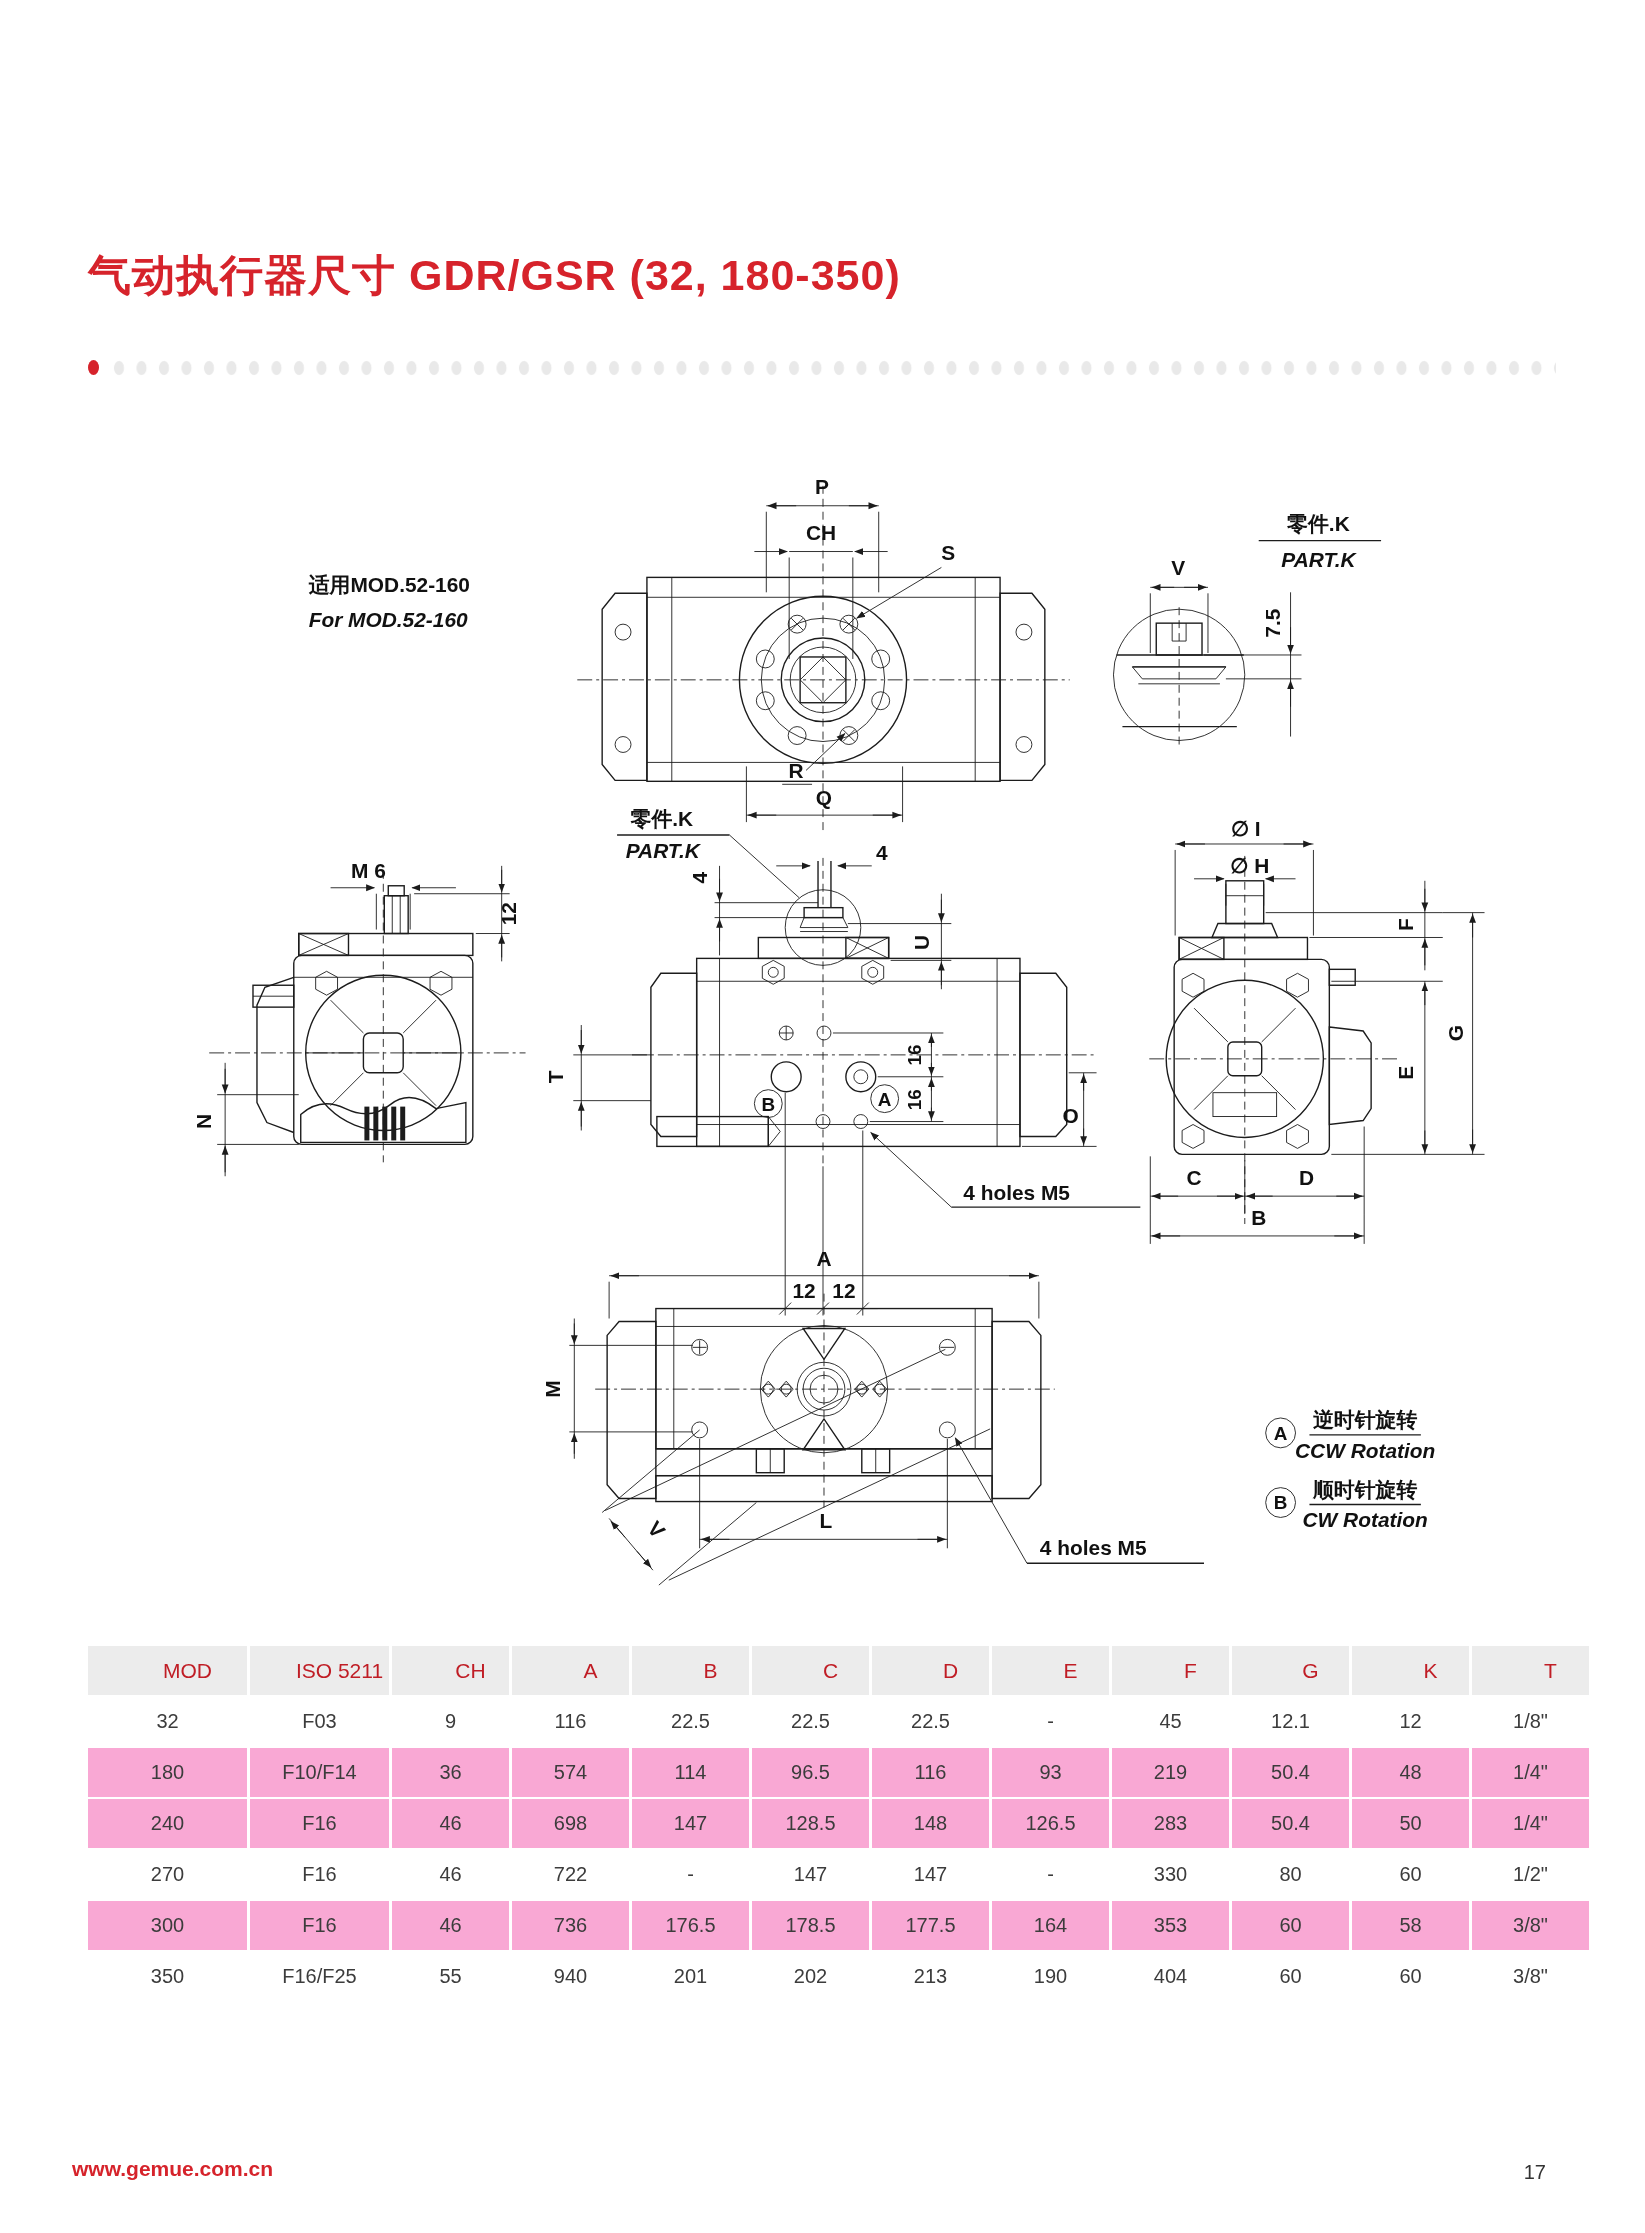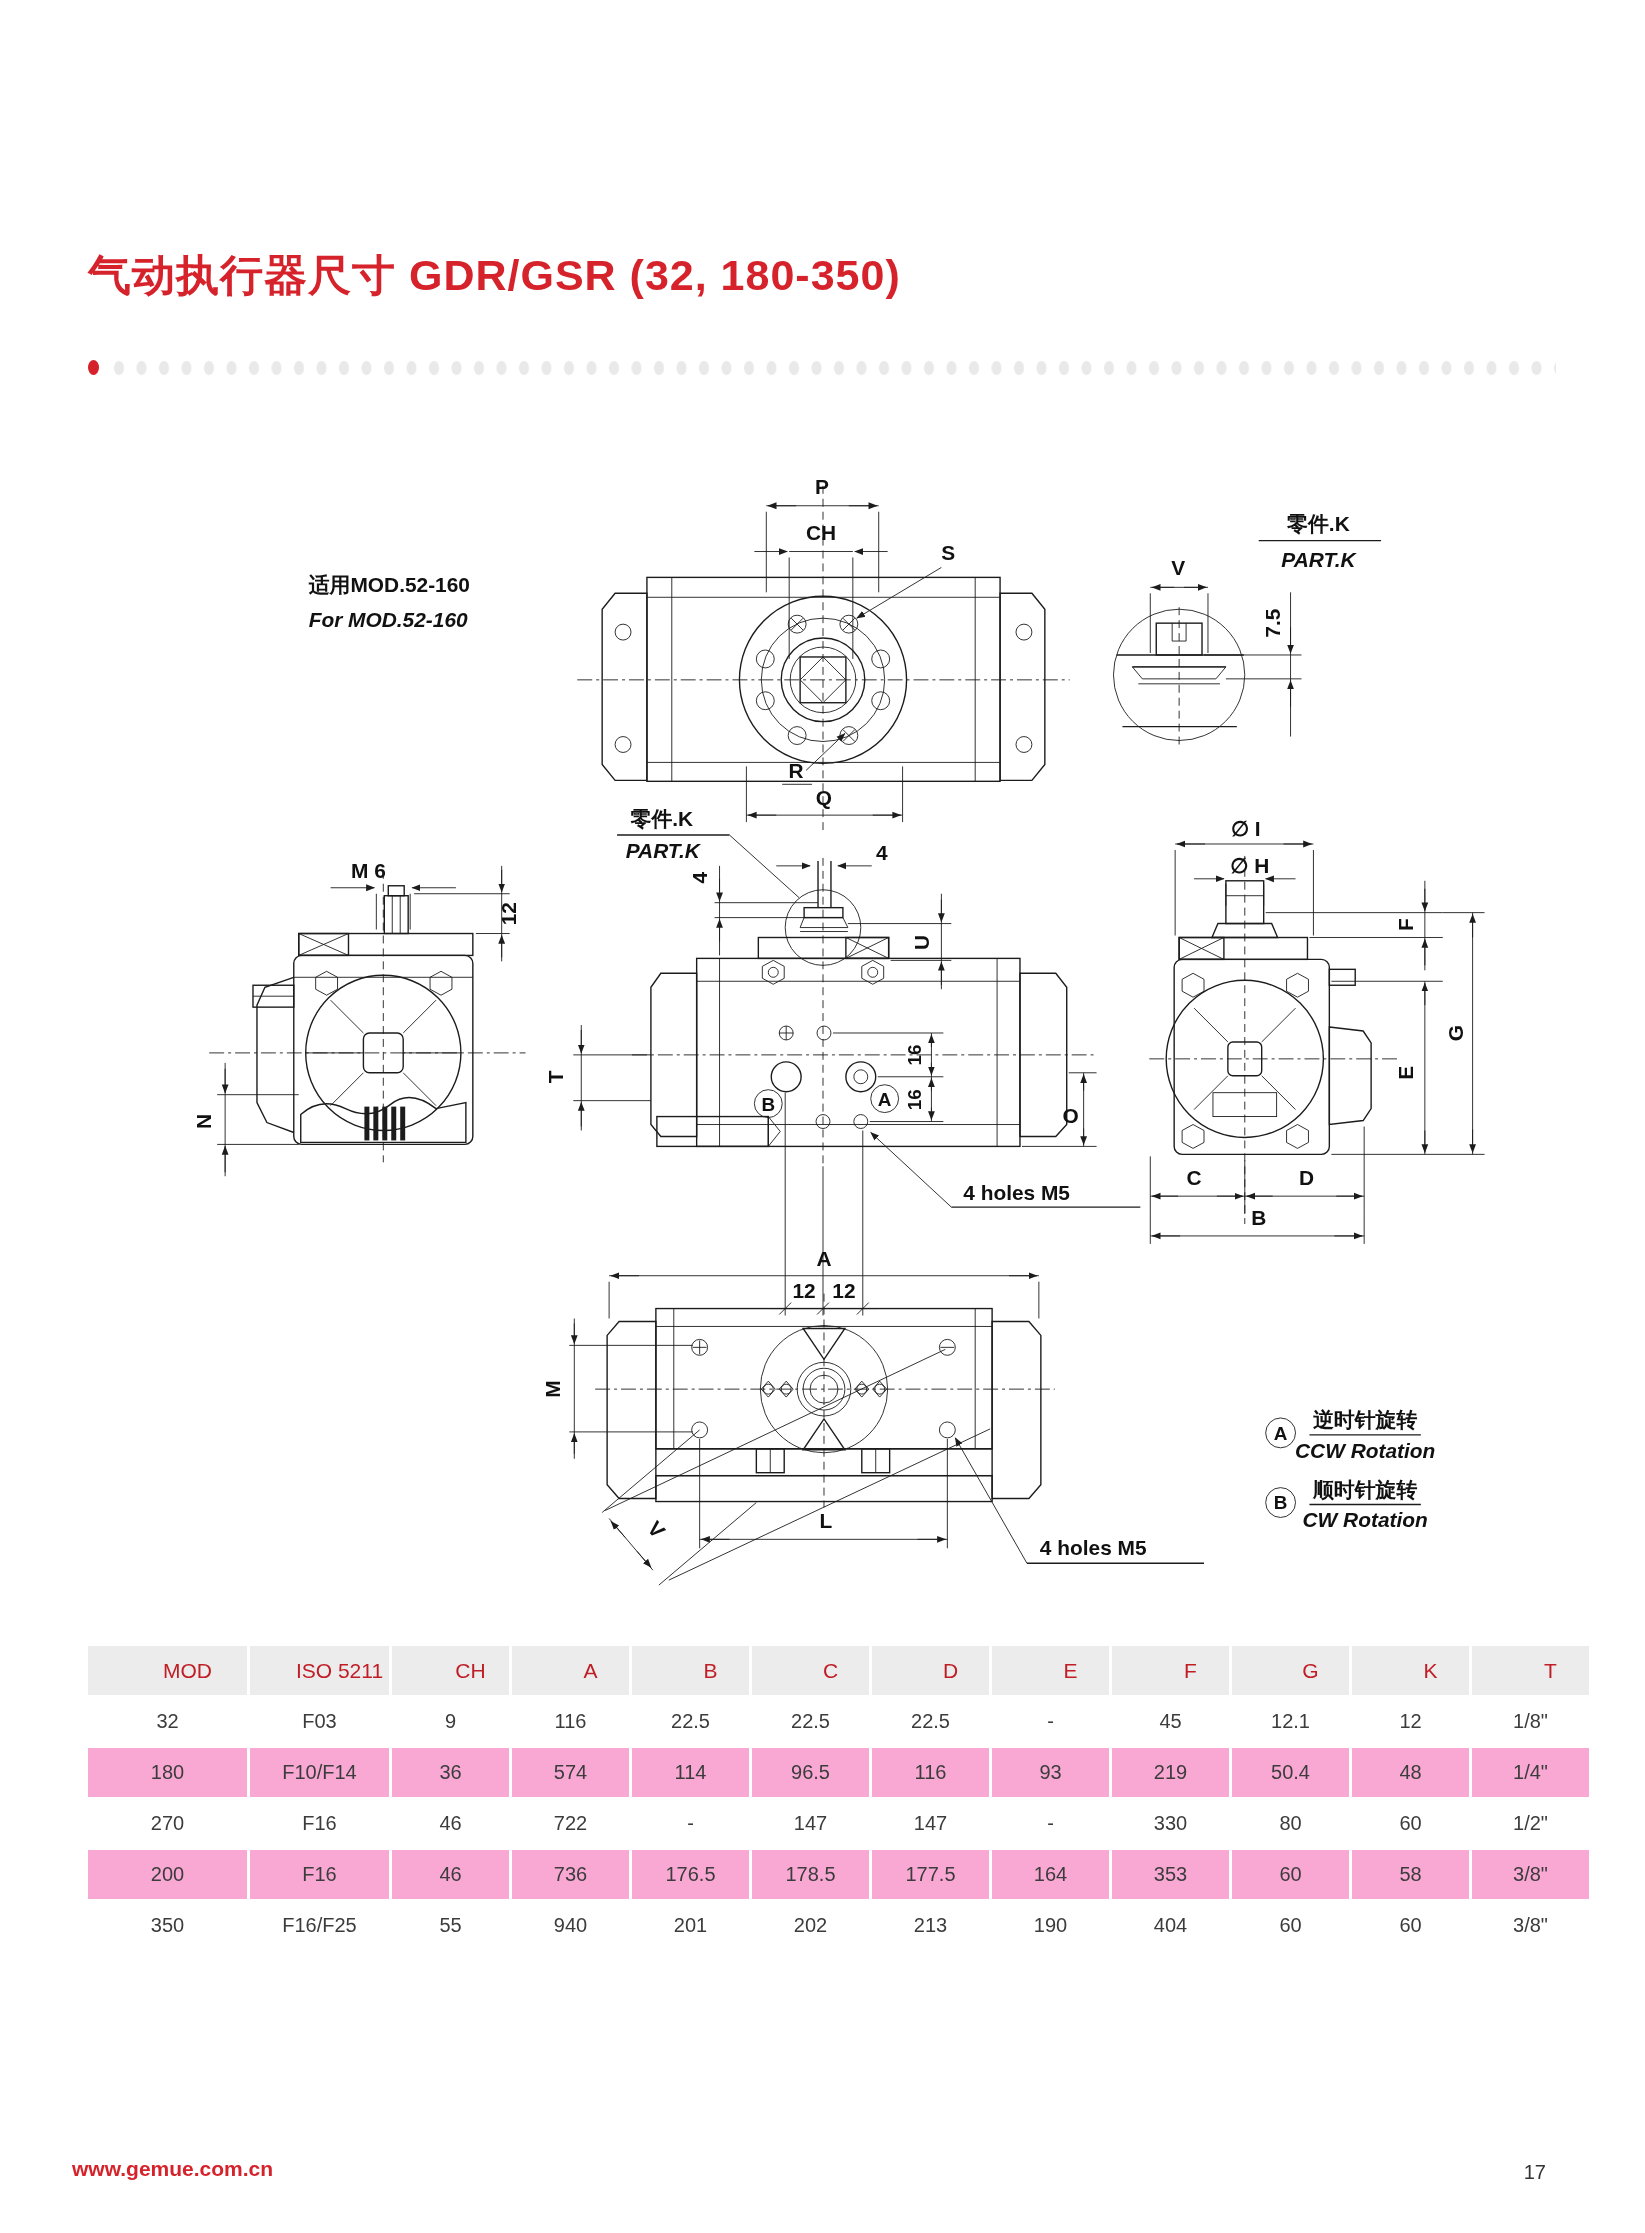--- a/index.html
+++ b/index.html
@@ -551,36 +551,50 @@
         <td>574</td>
         <td>114</td>
         <td>96.5</td>
         <td>116</td>
         <td>93</td>
         <td>219</td>
         <td>50.4</td>
         <td>48</td>
         <td>1/4"</td>
   </tr>
+  <tr class="alt">
+    <td>240</td>
+        <td>F16</td>
+        <td>46</td>
+        <td>698</td>
+        <td>147</td>
+        <td>128.5</td>
+        <td>148</td>
+        <td>126.5</td>
+        <td>283</td>
+        <td>50.4</td>
+        <td>50</td>
+        <td>1/4"</td>
+  </tr>
   <tr>
     <td>270</td>
         <td>F16</td>
         <td>46</td>
         <td>722</td>
         <td>-</td>
         <td>147</td>
         <td>147</td>
         <td>-</td>
         <td>330</td>
         <td>80</td>
         <td>60</td>
         <td>1/2"</td>
   </tr>
   <tr class="alt">
-    <td>200</td>
+    <td>300</td>
         <td>F16</td>
         <td>46</td>
         <td>736</td>
         <td>176.5</td>
         <td>178.5</td>
         <td>177.5</td>
         <td>164</td>
         <td>353</td>
         <td>60</td>
         <td>58</td>

